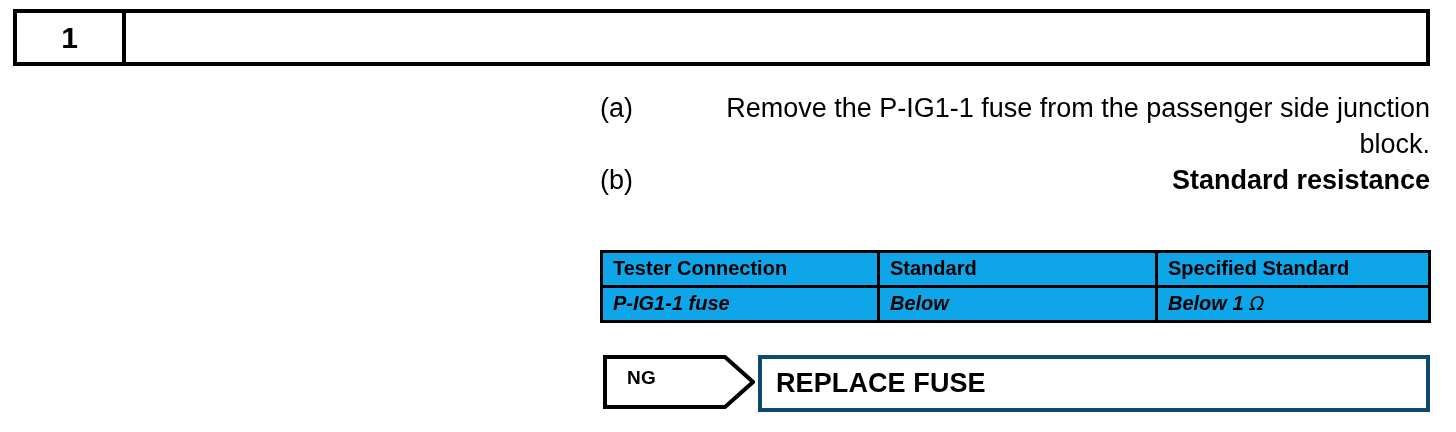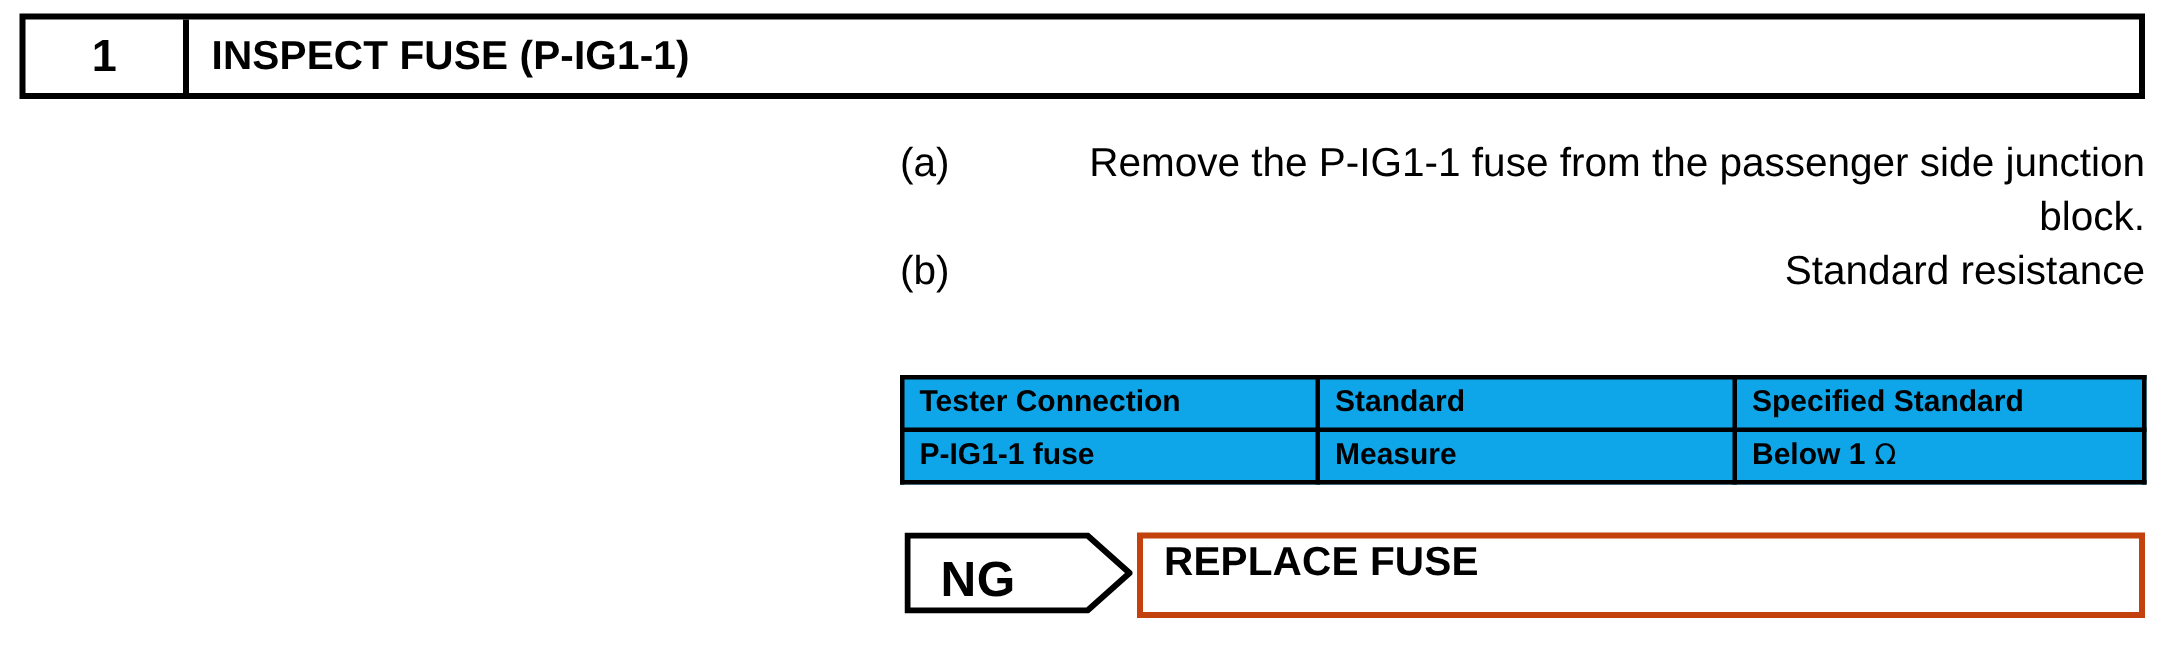--- a/index.html
+++ b/index.html
@@ -70,21 +70,21 @@
     font-weight: normal;
   }
   .proc-body {
     flex: 1 1 auto;
     text-align: right;
   }
   .proc-text {
     font-weight: normal;
   }
   .proc-subtitle {
-    font-weight: normal;
+    font-weight: bold;
     line-height: 37px;
   }
 
   
   .spec-table {
     position: absolute;
     left: 600px;
     top: 250px;
     width: 828px;
     border-collapse: collapse;
@@ -100,20 +100,21 @@
     padding: 4px 0 5px 10px;
     height: 26px;
     box-sizing: border-box;
     white-space: nowrap;
   }
   .spec-table thead th {
     border-bottom-width: 3px;
   }
   .spec-table tbody td {
     border-top-width: 3px;
+    font-style: italic;
   }
   .col-1 { width: 277px; }
   .col-2 { width: 278px; }
   .col-3 { width: 273px; }
   .ohm {
     font-weight: normal;
     font-family: "DejaVu Sans", sans-serif;
     font-size: 19px;
   }
 
@@ -132,49 +133,48 @@
     width: 152px;
     height: 54px;
   }
   .ng-tag svg {
     display: block;
   }
   .ng-label {
     position: absolute;
     left: 24px;
     top: 12px;
-    font-size: 33px;
+    font-size: 19px;
     font-weight: bold;
     letter-spacing: 0.3px;
   }
   .result-box {
     position: absolute;
     left: 158px;
     top: 2px;
     width: 672px;
     height: 57px;
     box-sizing: border-box;
-    border: 4px solid #c2410c;
-    display: flex;
-    align-items: flex-start;
+    border: 4px solid #0c4a6e;
+    display: flex;
+    align-items: center;
     padding-left: 14px;
     background: #fff;
   }
   .result-box-label {
     font-size: 27px;
     font-weight: bold;
     letter-spacing: 0.1px;
   }
 </style>
 </head>
 <body>
 
 <div class="step-header">
   <div class="step-number">1</div>
-  <div class="step-title">INSPECT FUSE (P-IG1-1)</div>
 </div>
 
 <div class="procedure">
 
   <div class="proc-item">
     <div class="proc-marker">(a)</div>
     <div class="proc-body">
       <div class="proc-text">Remove the P-IG1-1 fuse from the passenger side junction block.</div>
     </div>
   </div>
@@ -197,21 +197,21 @@
   <thead>
     <tr>
       <th>Tester Connection</th>
       <th>Standard</th>
       <th>Specified Standard</th>
     </tr>
   </thead>
   <tbody>
     <tr>
       <td>P-IG1-1 fuse</td>
-      <td>Measure</td>
+      <td>Below</td>
       <td><span>Below 1</span><span class="ohm"> </span><span class="ohm">Ω</span></td>
     </tr>
   </tbody>
 </table>
 
 <div class="result-flow">
 
   <div class="ng-tag">
     <svg width="152" height="54" viewBox="0 0 152 54">
       <polygon points="2,2 122,2 150,27 122,52 2,52" fill="#ffffff" stroke="#000000" stroke-width="4" stroke-linejoin="miter"></polygon>

